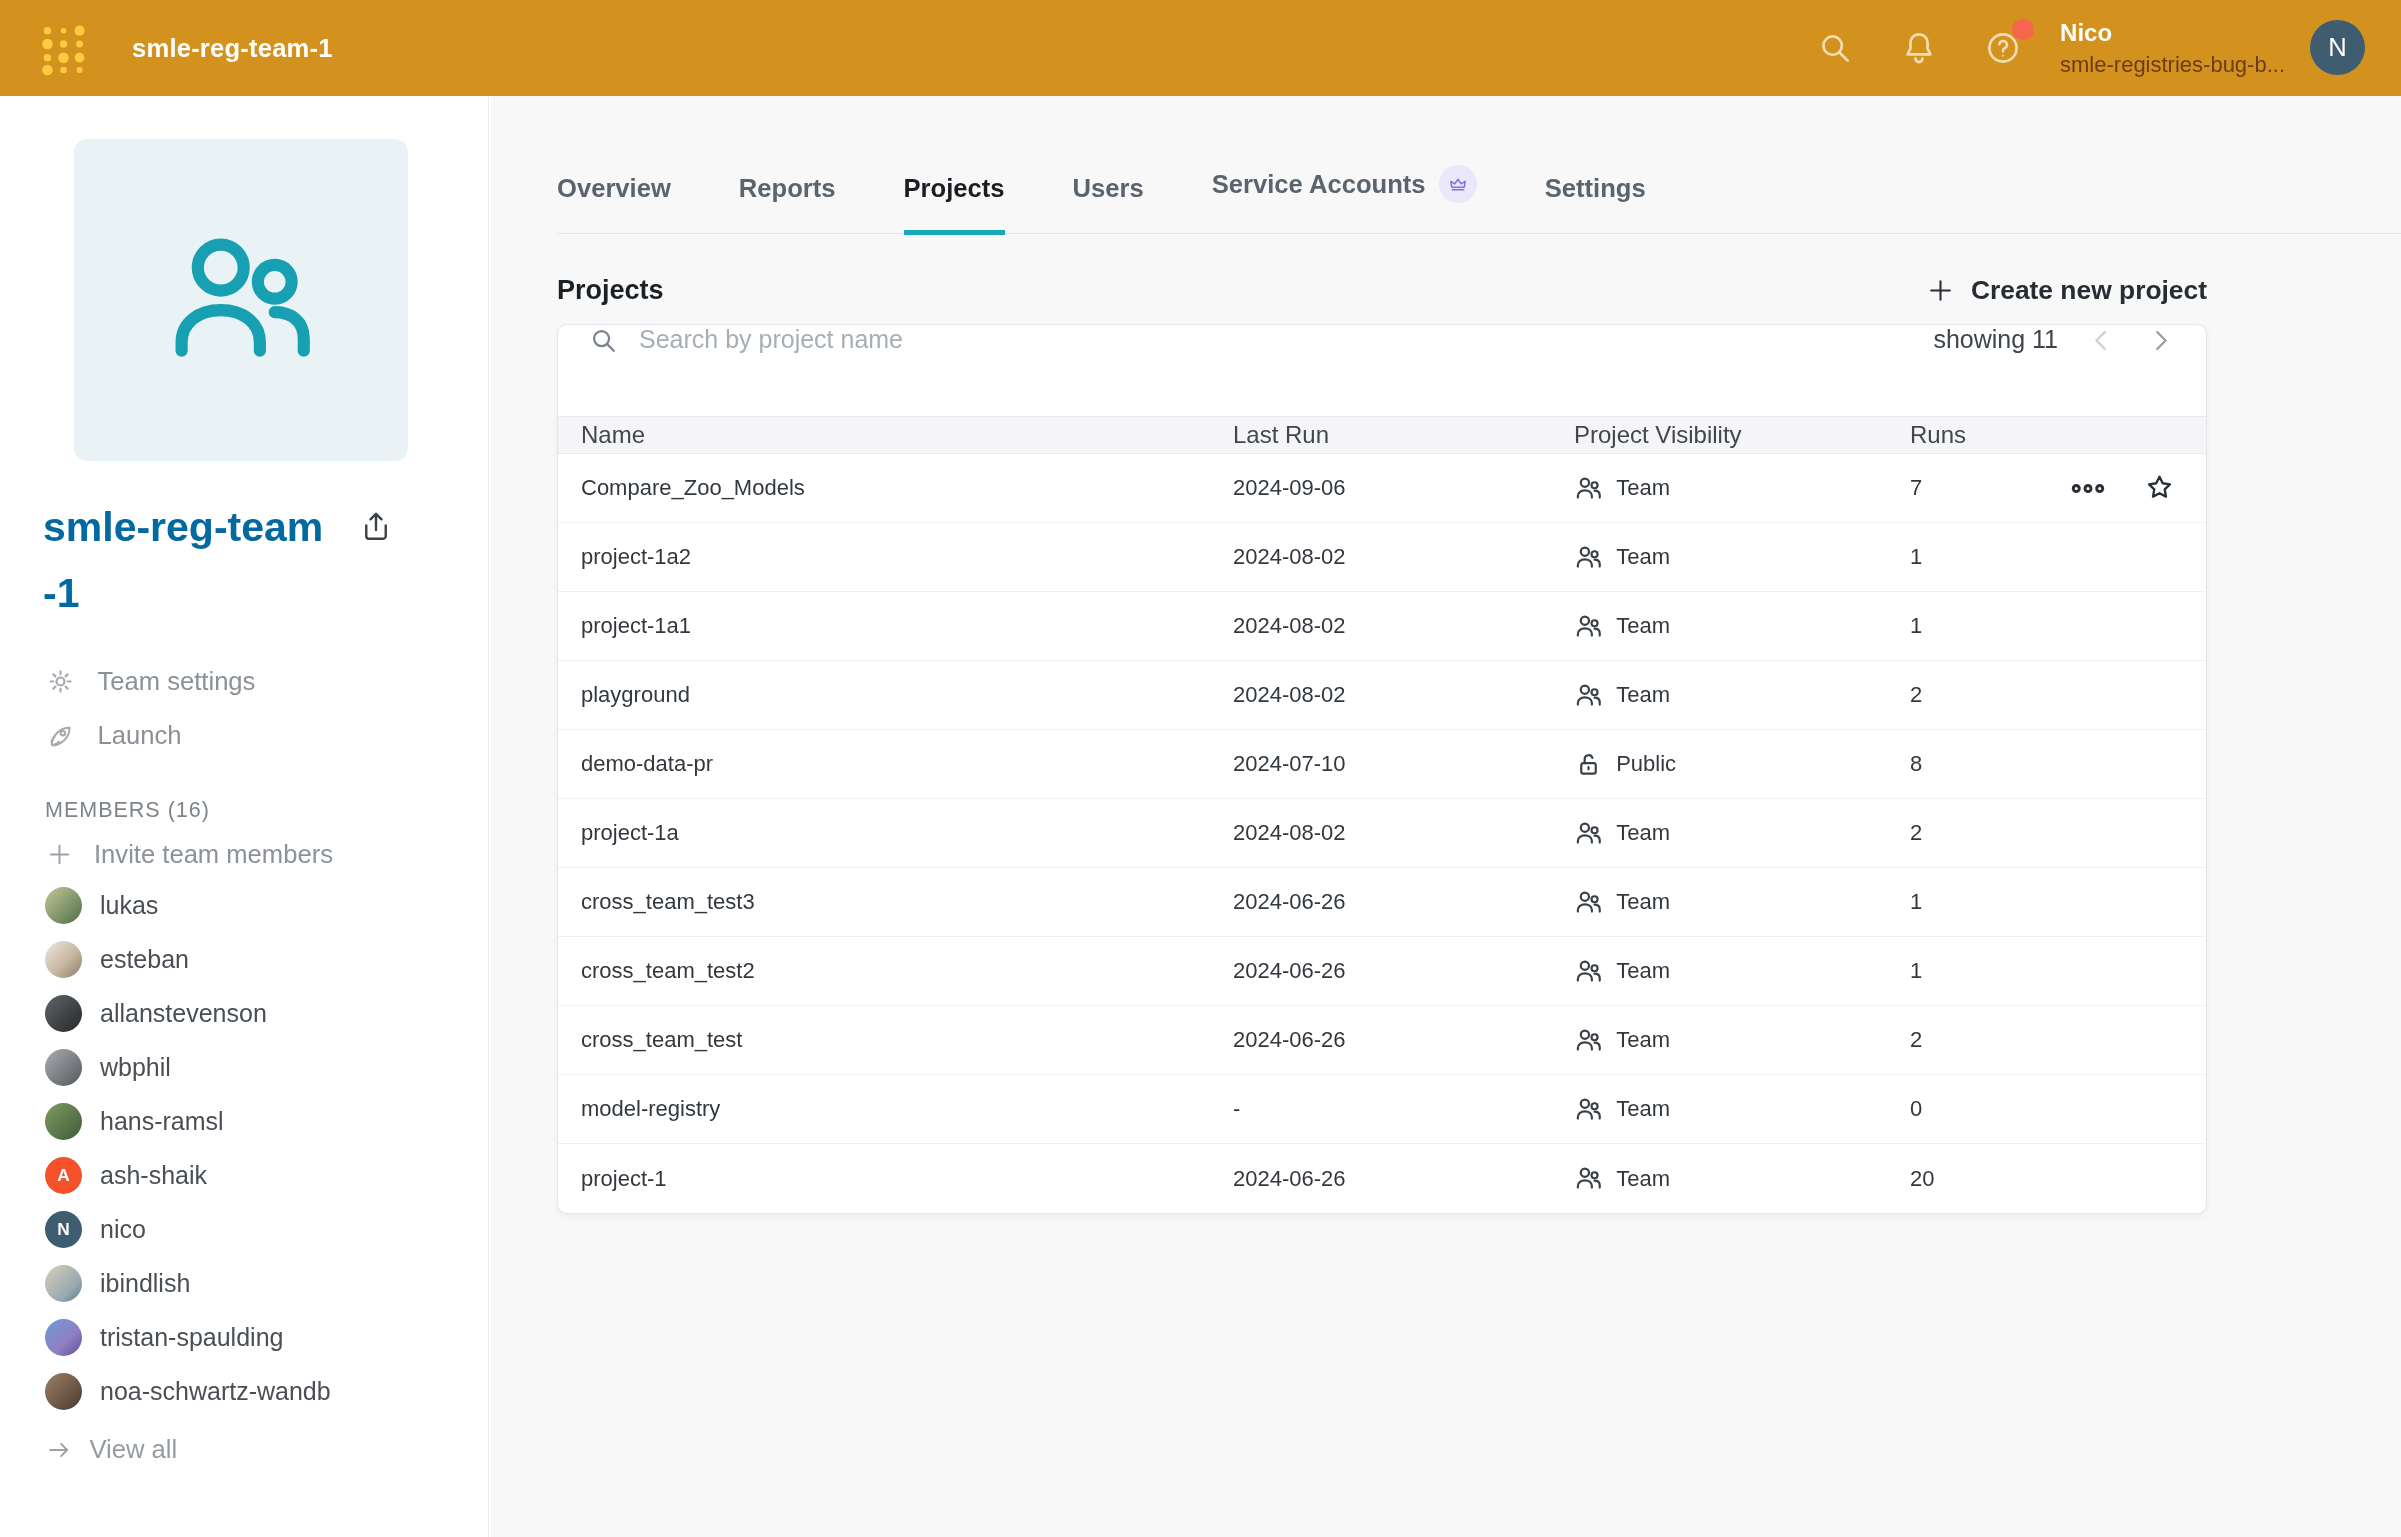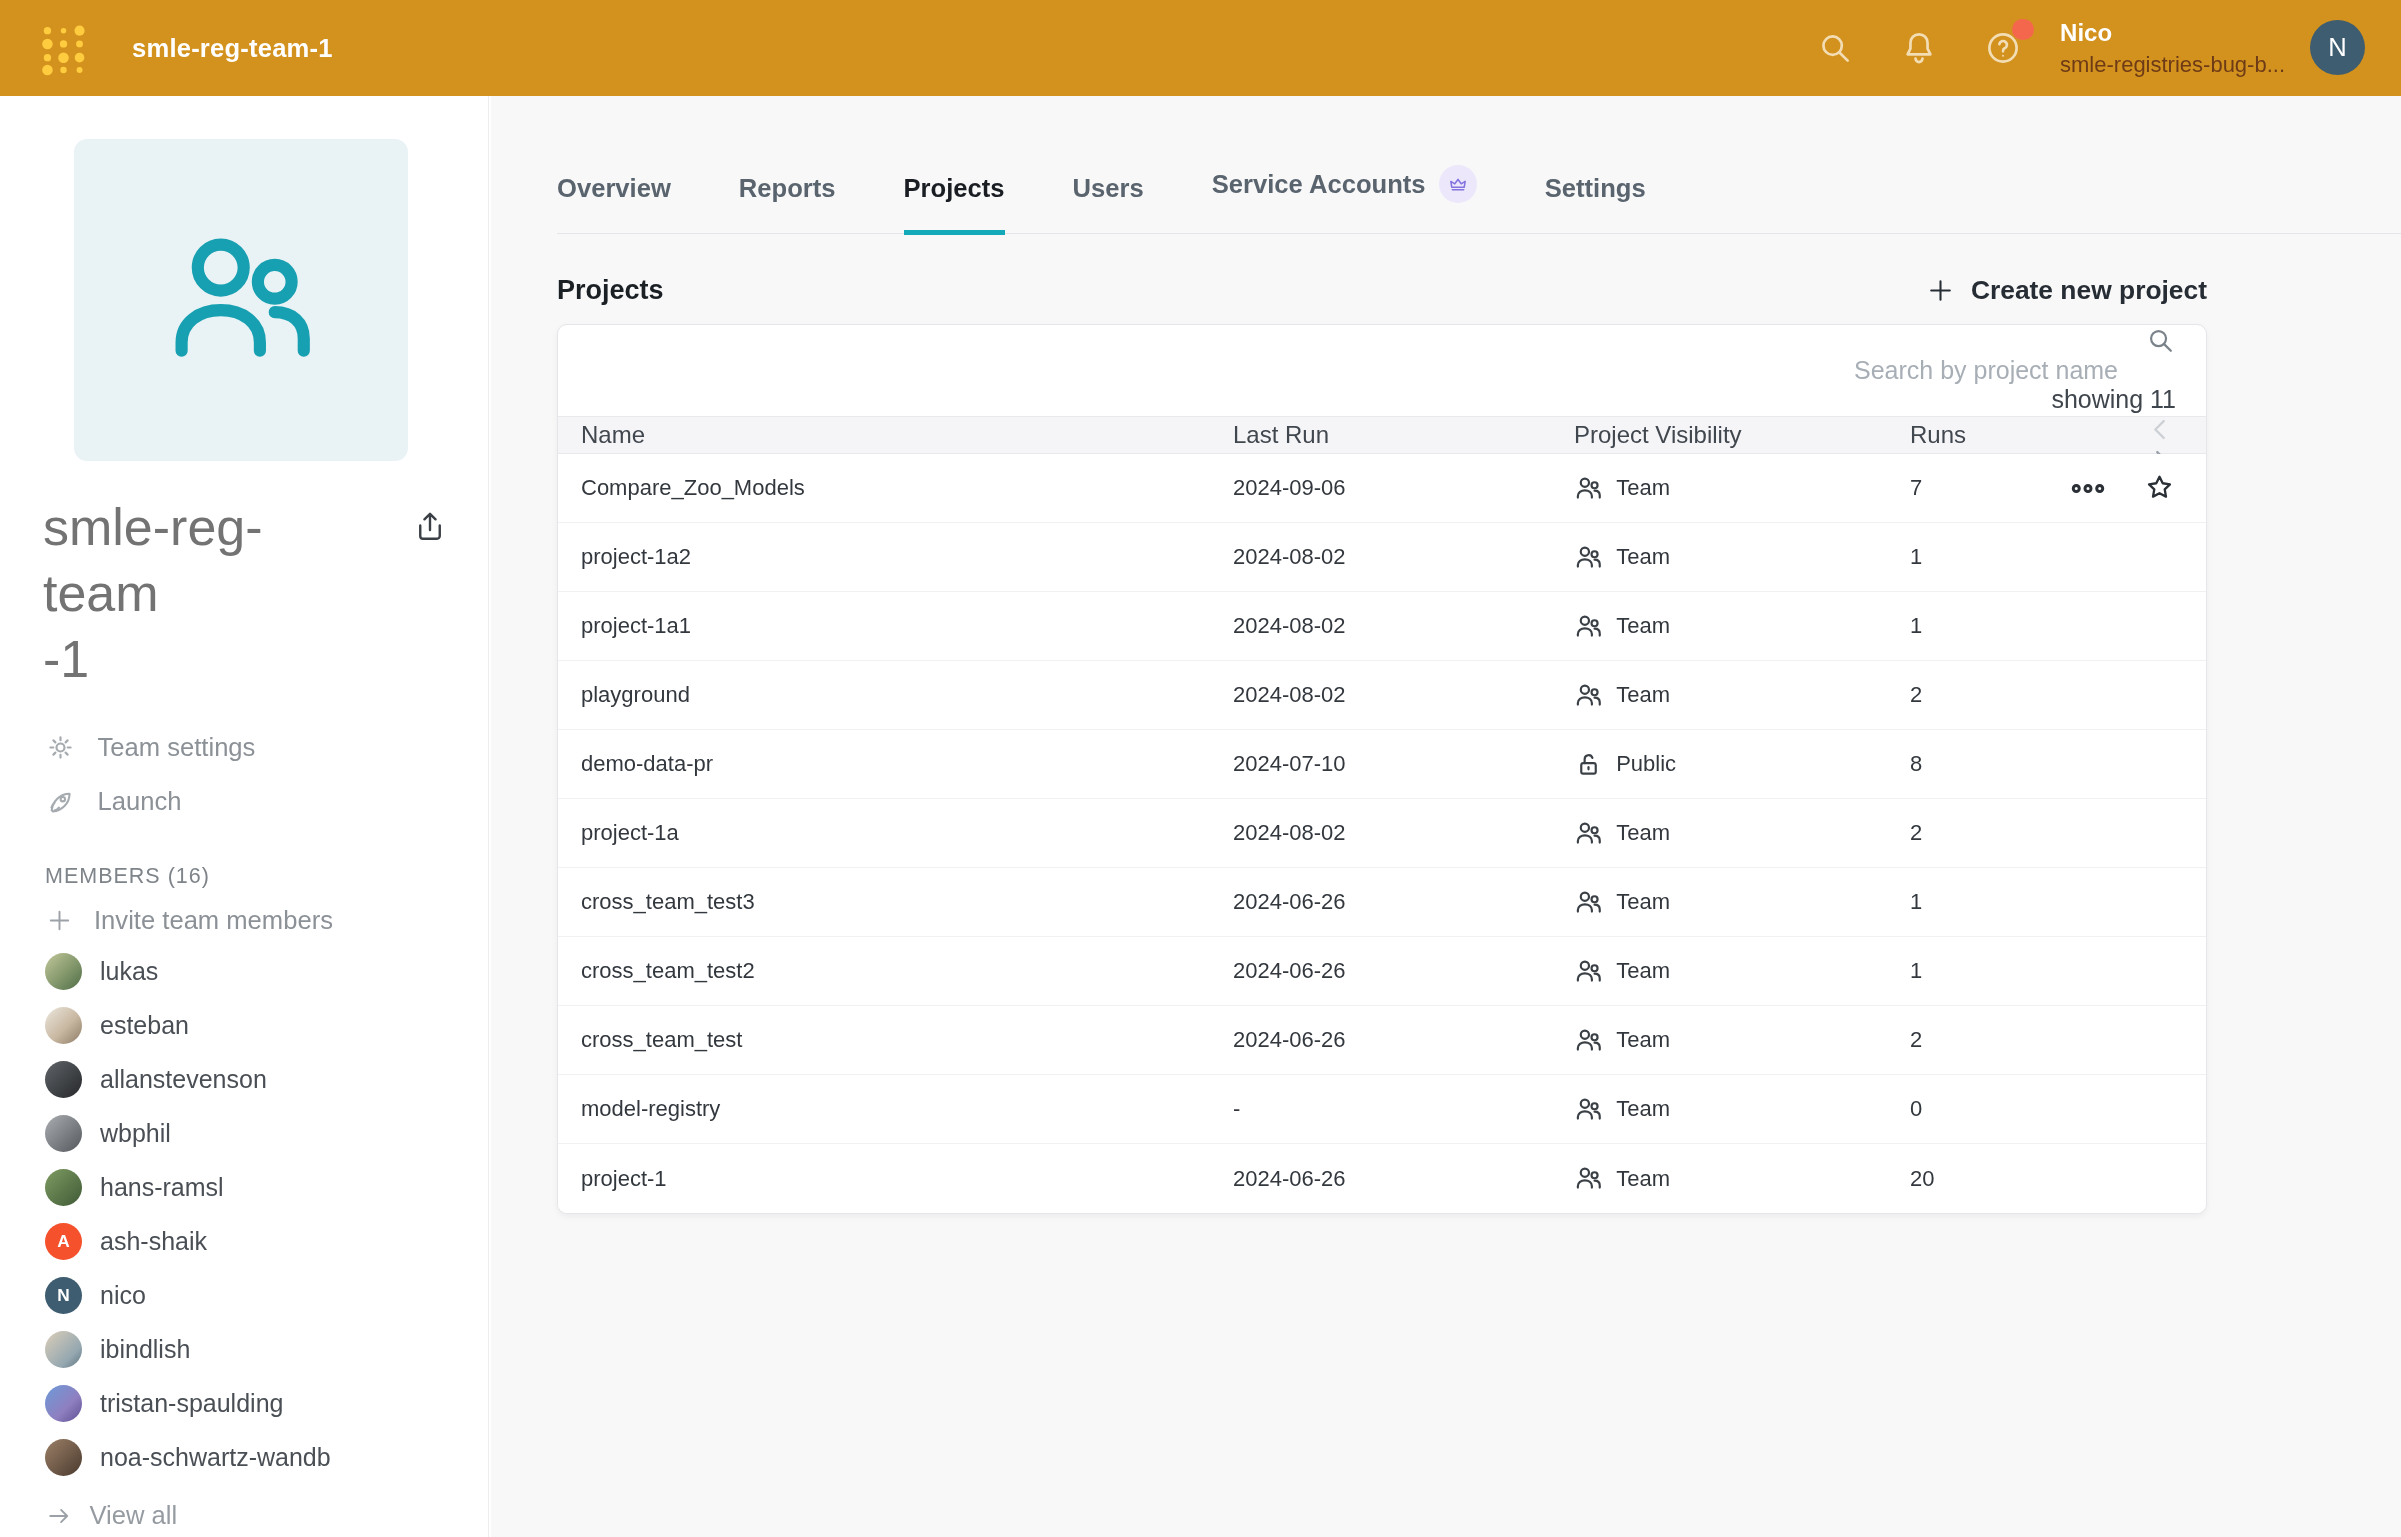--- a/index.html
+++ b/index.html
@@ -23,21 +23,21 @@
   .tb-avatar { width:55px; height:55px; border-radius:50%; margin-left:25px; color:#fff;
                display:flex; align-items:center; justify-content:center; font-size:25.6px; font-weight:400; cursor:pointer; }
 
   
   .sidebar { position:absolute; top:96px; left:0; bottom:0; width:489px; background:#ffffff;
              border-right:1.7px solid #EDEDEE; }
   .team-card { margin:43px 0 0 74px; width:334px; height:322px; border-radius:13.2px; background:#E9F2F5;
                display:flex; align-items:center; justify-content:center; }
   .team-card .big-icon { width:162px; height:162px; color:#17A0B1; }
   .team-name-row { margin:33px 40px 0 43px; display:flex; align-items:flex-start; }
-  .team-name { font-size:52px; line-height:66px; color:#737373; font-weight:400; }
+  .team-name { font-size:41px; line-height:66px; color:#0369a1; font-weight:700; }
   .share-ic { width:36px; height:36px; color:#3A4046; margin:15px 0 0 35px; cursor:pointer; flex:0 0 auto; }
   .side-links { margin-top:28px; }
   .side-link { display:flex; align-items:center; padding:11.6px 0 11.6px 45px; cursor:pointer; }
   .side-link .lk-ic { width:31px; height:31px; color:#A6ABB0; flex:0 0 auto; }
   .side-link .lk-tx { font-size:25.6px; color:#8B9196; margin-left:21.5px;text-align:center; }
   .pill { background:#E8EAEC; color:#3F454C; font-size:21.5px; padding:5.8px 16.5px; border-radius:825px; margin-left:13.2px; }
   .members-hdr { margin:36px 0 0 45px; font-size:21.5px; color:#7E8489; letter-spacing:1px; font-weight:400; }
   .invite-row { display:flex; align-items:center; margin-top:16.5px; padding-left:45px; cursor:pointer;text-align:center; }
   .invite-row .lk-ic { width:29px; height:29px; color:#9CA2A7; }
   .invite-row .lk-tx { font-size:25.6px; color:#8B9196; margin-left:20px; }
@@ -63,21 +63,21 @@
   .crown-badge svg { width:22px; height:22px; color:#8373DF; }
 
   .section-row { margin-top:41px; width:1650px; display:flex; align-items:center; justify-content:space-between; }
   .section-title { font-size:27px; font-weight:700; color:#1B2025; }
   .create-btn { display:flex; align-items:center; gap:15px; cursor:pointer; }
   .create-btn svg { width:31px; height:31px; color:#272D34; }
   .create-btn span { font-size:26.4px; font-weight:600; color:#272D34; }
 
   .card { margin-top:18px; width:1650px; background:#ffffff; border:1.7px solid #E5E6E9; border-radius:10px;
           box-shadow:0 2.5px 6.6px rgba(20,20,40,.05); overflow:hidden; }
-  .search-row { height:91px; display:flex; align-items:flex-end; padding:0 30px;flex-direction:column; }
+  .search-row { height:91px; display:flex; align-items:flex-start; padding:0 30px; }
   .search-row .s-ic { width:31px; height:31px; color:#7A828A; flex:0 0 auto; }
   .search-input { flex:1; border:none; outline:none; background:transparent; font-family:"Liberation Sans",sans-serif;
                   font-size:25px; color:#33383E; margin-left:20px; }
   .search-input::placeholder { color:#A7AEB6; }
   .showing { font-size:25px; color:#3F454C; white-space:nowrap; margin-left:30px; }
   .pg-btn { width:31px; height:31px; margin-left:28px; cursor:pointer; background:none; border:none; padding:0; }
   .pg-btn svg { width:31px; height:31px; }
   .pg-prev { color:#CDD1D5; cursor:default; }
   .pg-next { color:#9AA1A8; }
 

